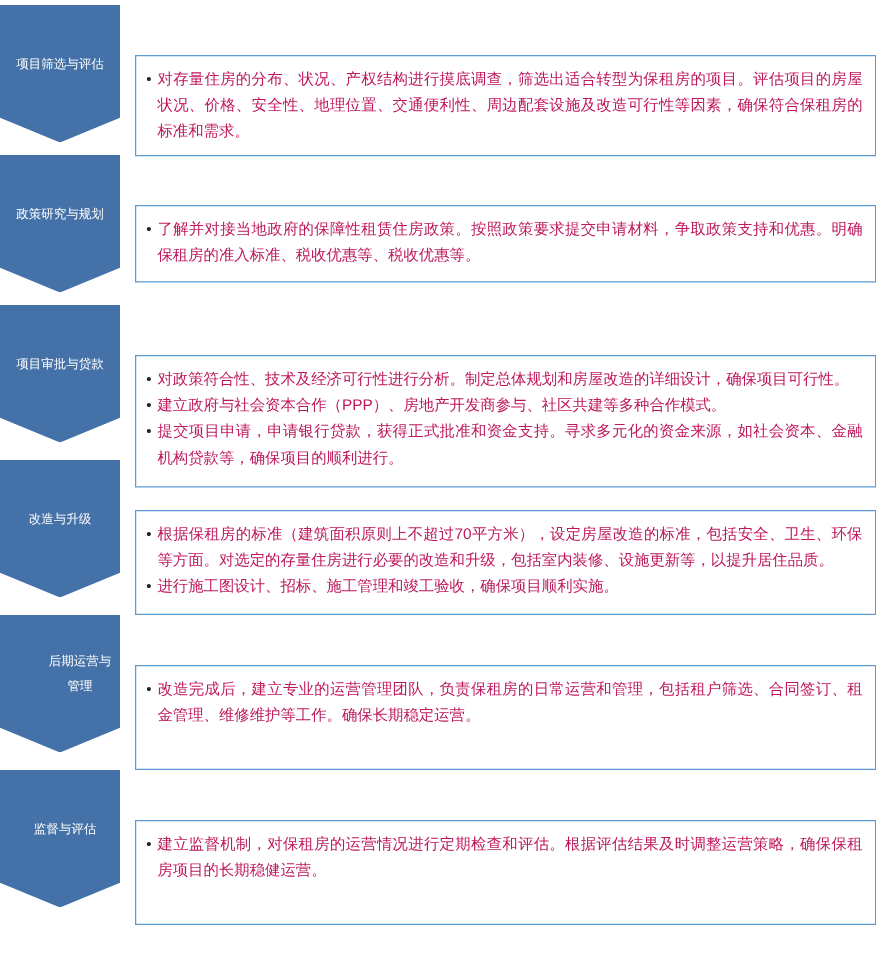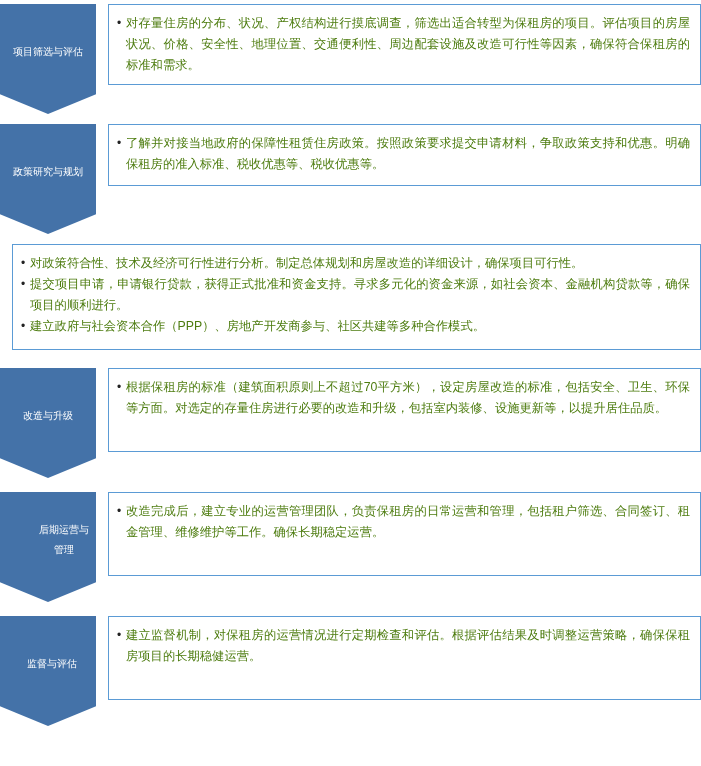--- a/index.html
+++ b/index.html
@@ -46,23 +46,24 @@
     display: block;
     width: 100%;
   }
   .desc {
     flex: 1 1 auto;
     margin-left: 12px;
     border: 1px solid #5b9bd5;
     background: #ffffff;
     box-sizing: border-box;
     padding: 8px 10px 8px 8px;
-    color: #4d7c0f;
+    color: #be185d;
     font-size: 12.3px;
     line-height: 21px;
+    margin-top: 40px;
   }
   .bullet {
     position: relative;
     padding-left: 9px;
     text-align: justify;
   }
   .bullet::before {
     content: "•";
     position: absolute;
     left: 0;
@@ -85,32 +86,36 @@
     </div>
     <div class="row" style="top: 124px;">
       <div class="step" style="height: 110px; justify-content: center;">
         <span class="step-label">政策研究与规划</span>
       </div>
       <div class="desc" style="min-height: 62px;">
         <div class="bullet">了解并对接当地政府的保障性租赁住房政策。按照政策要求提交申请材料，争取政策支持和优惠。明确保租房的准入标准、税收优惠等、税收优惠等。</div>
       </div>
     </div>
     <div class="row" style="top: 244px;">
+      <div class="step" style="height: 110px;">
+        <span class="step-label">项目审批与贷款</span>
+      </div>
       <div class="desc" style="min-height: 106px;">
         <div class="bullet">对政策符合性、技术及经济可行性进行分析。制定总体规划和房屋改造的详细设计，确保项目可行性。</div>
+        <div class="bullet">建立政府与社会资本合作（PPP）、房地产开发商参与、社区共建等多种合作模式。</div>
         <div class="bullet">提交项目申请，申请银行贷款，获得正式批准和资金支持。寻求多元化的资金来源，如社会资本、金融机构贷款等，确保项目的顺利进行。</div>
-        <div class="bullet">建立政府与社会资本合作（PPP）、房地产开发商参与、社区共建等多种合作模式。</div>
       </div>
     </div>
     <div class="row" style="top: 368px;">
       <div class="step" style="height: 110px;">
         <span class="step-label">改造与升级</span>
       </div>
       <div class="desc" style="min-height: 84px;">
         <div class="bullet">根据保租房的标准（建筑面积原则上不超过70平方米），设定房屋改造的标准，包括安全、卫生、环保等方面。对选定的存量住房进行必要的改造和升级，包括室内装修、设施更新等，以提升居住品质。</div>
+        <div class="bullet">进行施工图设计、招标、施工管理和竣工验收，确保项目顺利实施。</div>
       </div>
     </div>
     <div class="row" style="top: 492px;">
       <div class="step" style="height: 110px; padding-left: 36px;">
         <span class="step-label">后期运营与管理</span>
       </div>
       <div class="desc" style="min-height: 84px;">
         <div class="bullet">改造完成后，建立专业的运营管理团队，负责保租房的日常运营和管理，包括租户筛选、合同签订、租金管理、维修维护等工作。确保长期稳定运营。</div>
       </div>
     </div>

